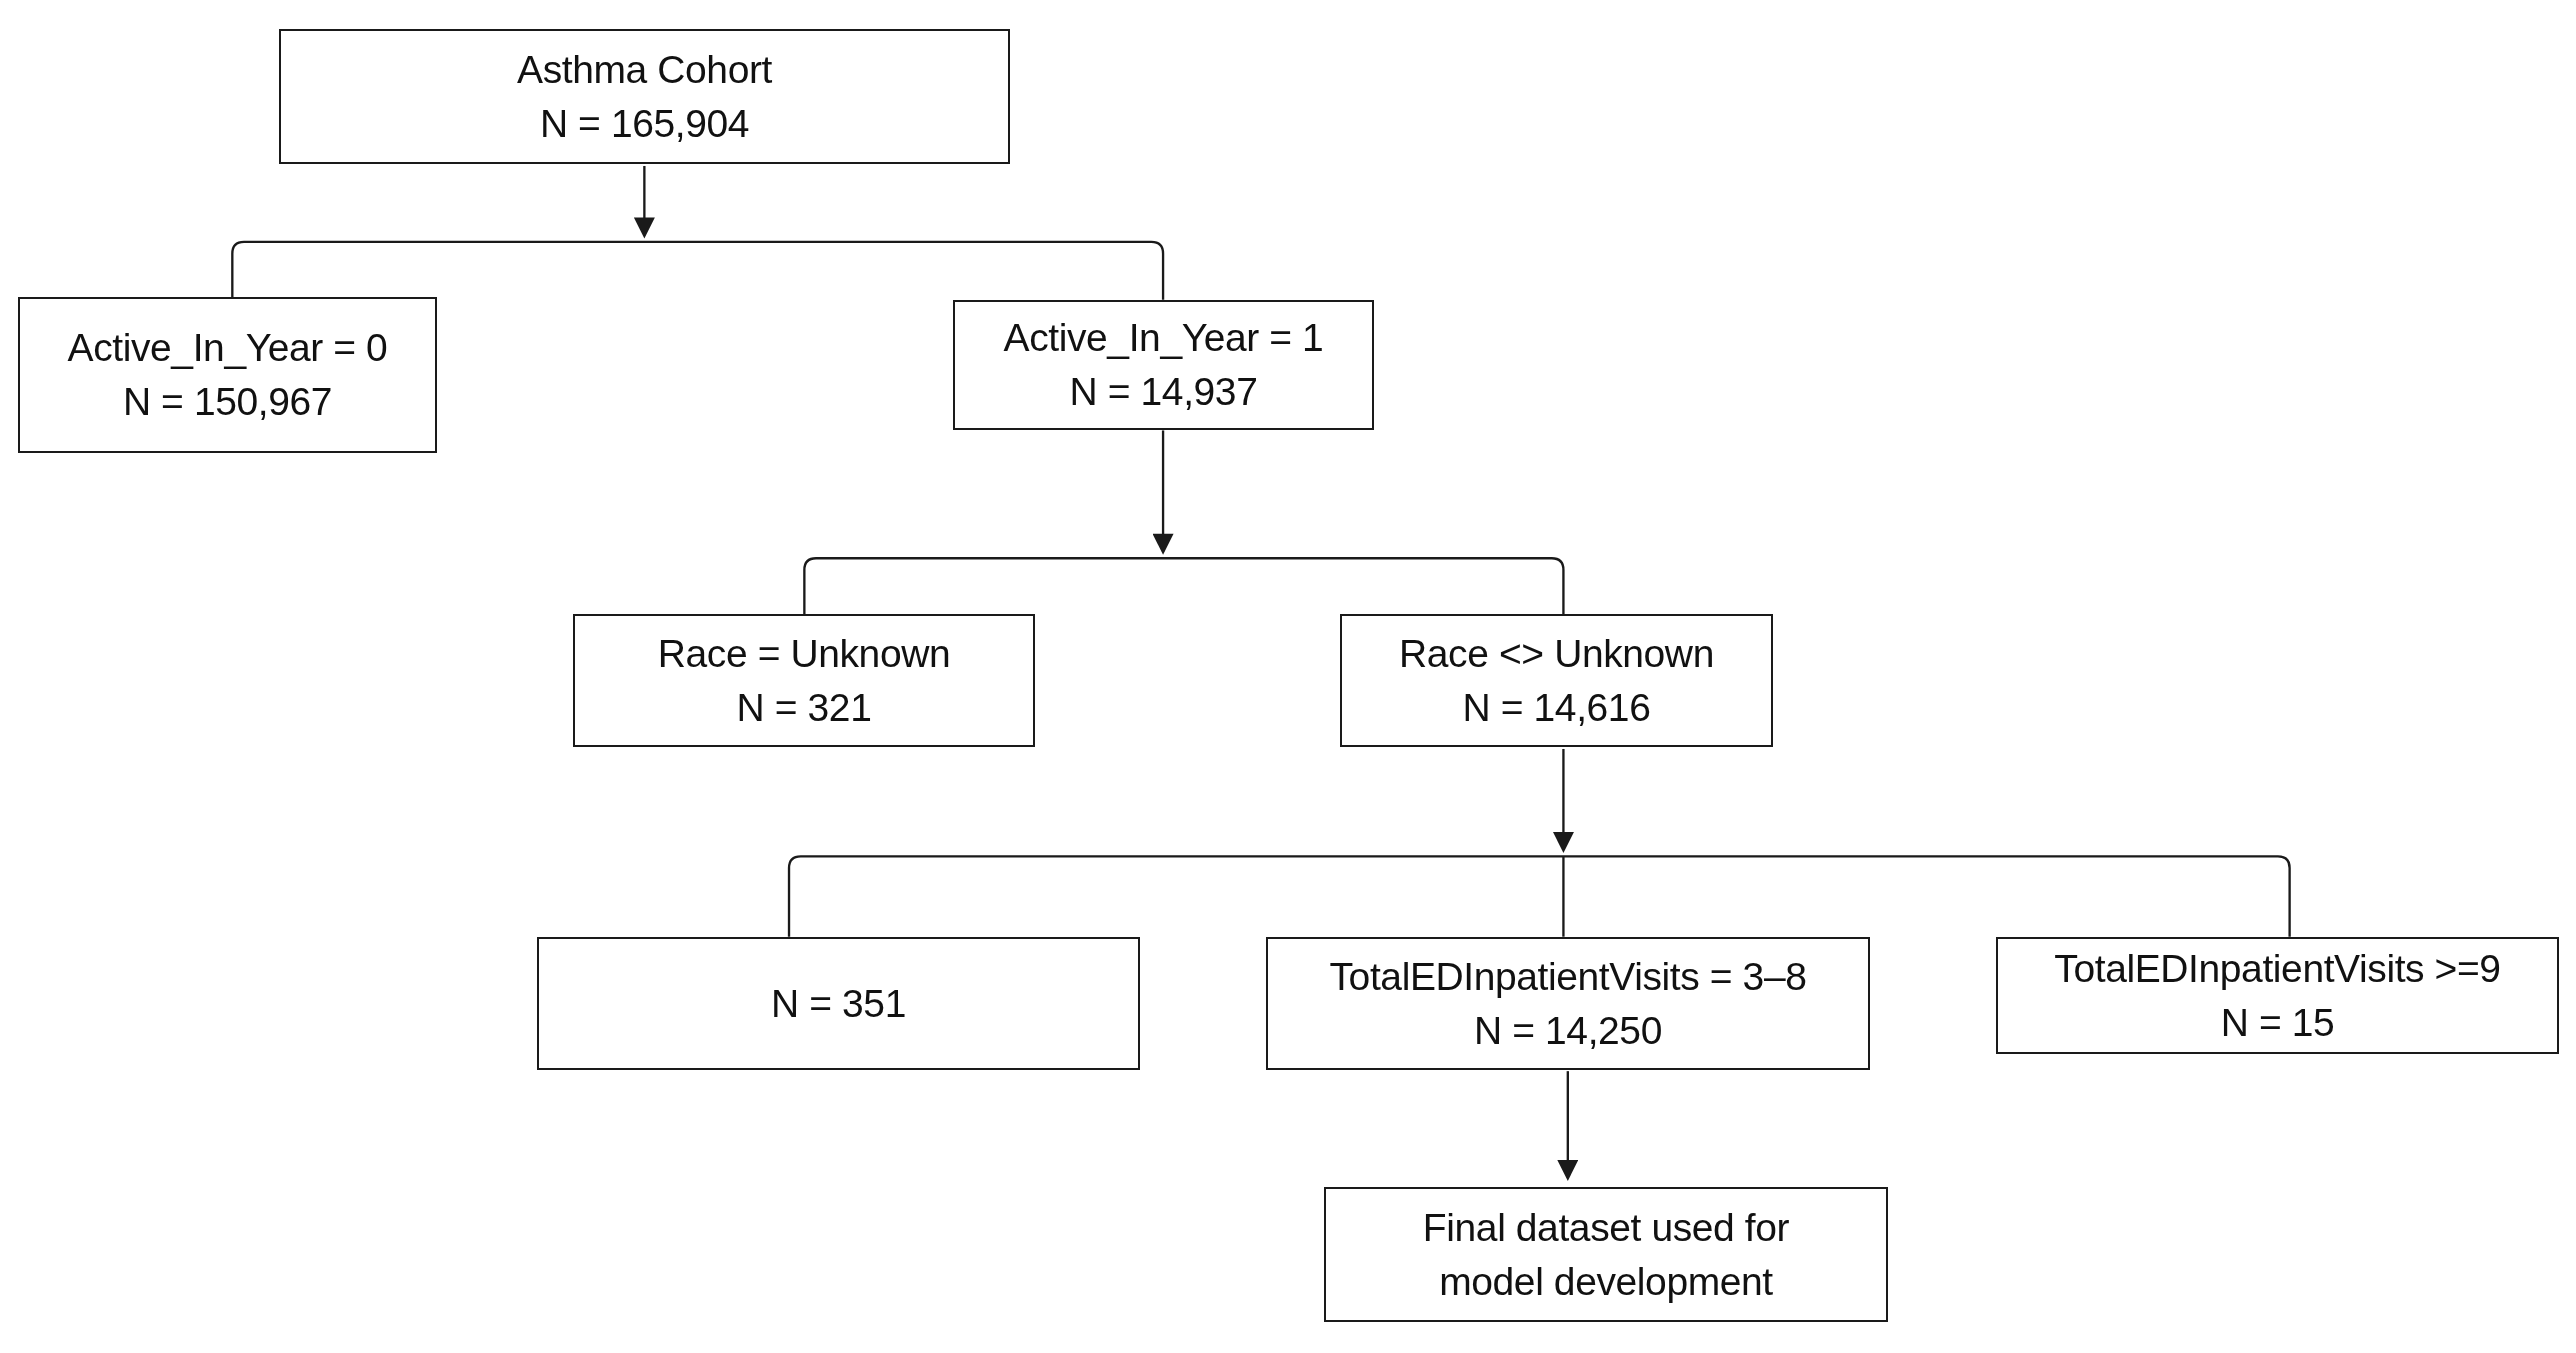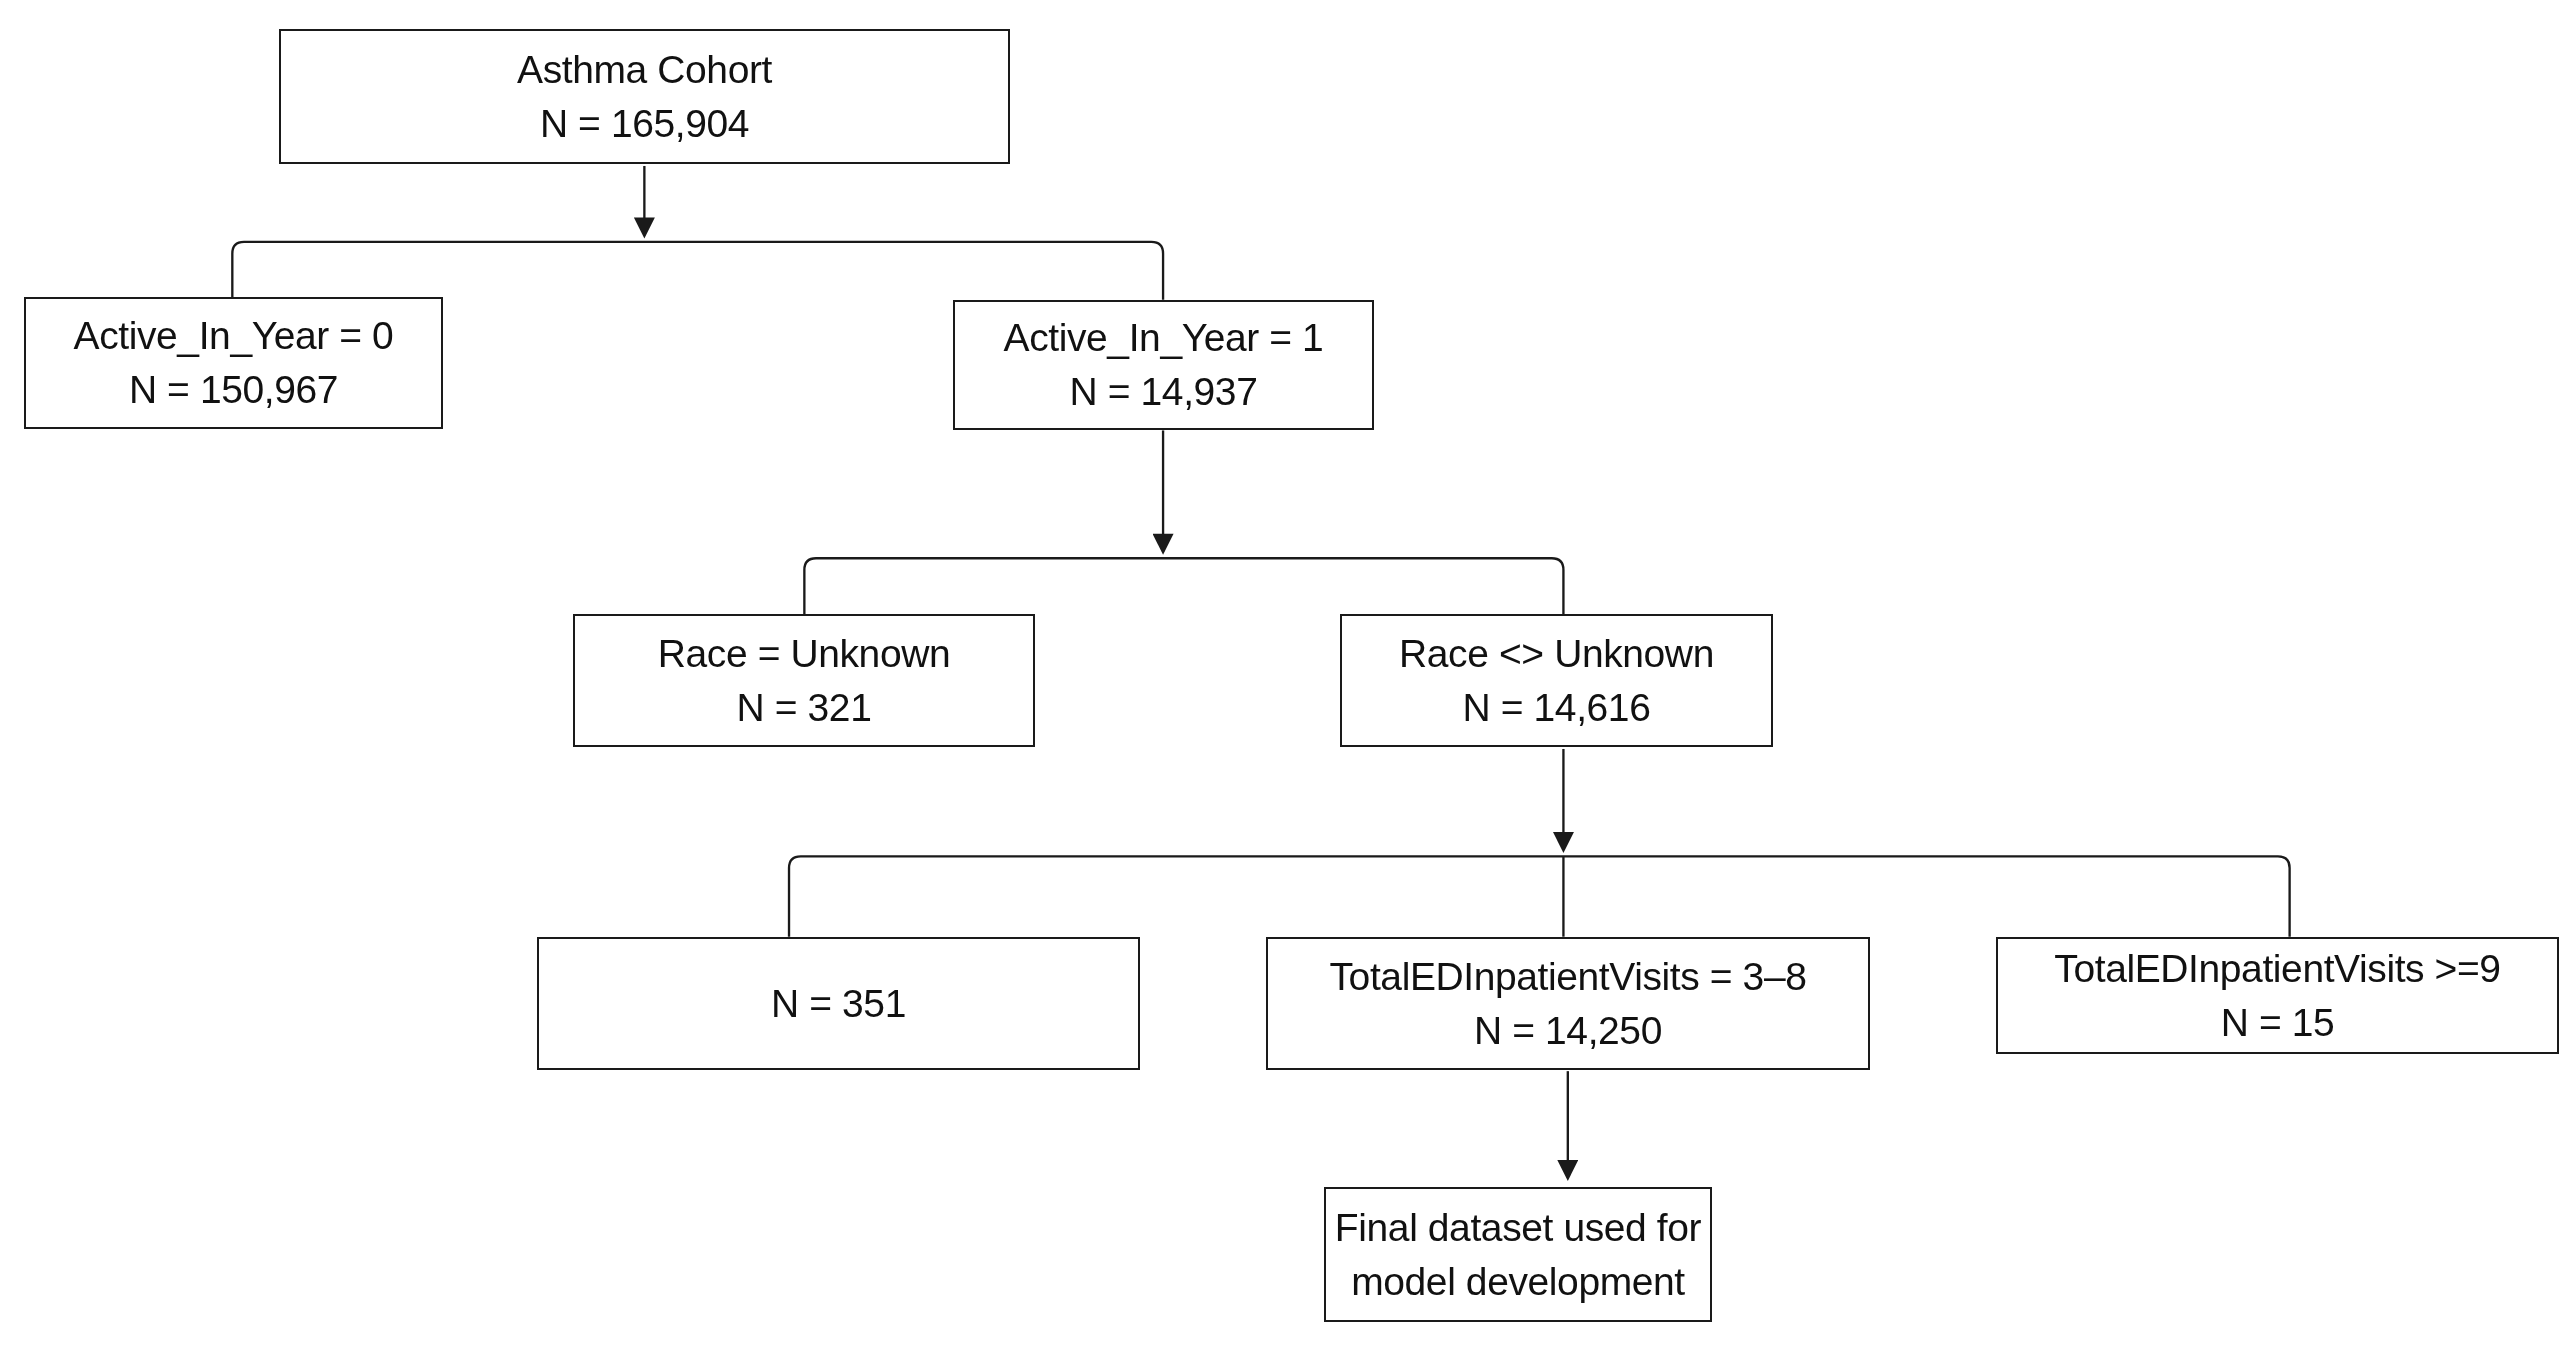--- a/index.html
+++ b/index.html
@@ -70,21 +70,21 @@
     <line class="edge" x1="2140" y1="1172" x2="2140" y2="1282"></line>
 
     <line class="edge" x1="2146" y1="1466" x2="2146" y2="1612" marker-end="url(#arrow)"></line>
   </svg>
 
   <div class="node" style="left:279px;  top:29px;   width:731px; height:135px">
     <span>Asthma Cohort</span>
     <span>N = 165,904</span>
   </div>
 
-  <div class="node" style="left:24px;   top:297px;  width:419px;  height:132px">
+  <div class="node" style="left:18px;   top:297px;  width:419px;  height:156px">
     <span>Active_In_Year = 0</span>
     <span>N = 150,967</span>
   </div>
 
   <div class="node" style="left:953px; top:300px;  width:421px;  height:130px">
     <span>Active_In_Year = 1</span>
     <span>N = 14,937</span>
   </div>
 
   <div class="node" style="left:573px;  top:614px;  width:462px;  height:133px">
@@ -104,19 +104,19 @@
   <div class="node" style="left:1266px; top:937px; width:604px;  height:133px">
     <span>TotalEDInpatientVisits = 3–8</span>
     <span>N = 14,250</span>
   </div>
 
   <div class="node" style="left:1996px; top:937px; width:563px;  height:117px">
     <span>TotalEDInpatientVisits &gt;=9</span>
     <span>N = 15</span>
   </div>
 
-  <div class="node" style="left:1324px; top:1187px; width:388px;  height:135px">
+  <div class="node" style="left:1324px; top:1187px; width:564px;  height:135px">
     <span>Final dataset used for</span>
     <span>model development</span>
   </div>
 
 </div>
 
 
 </body></html>

